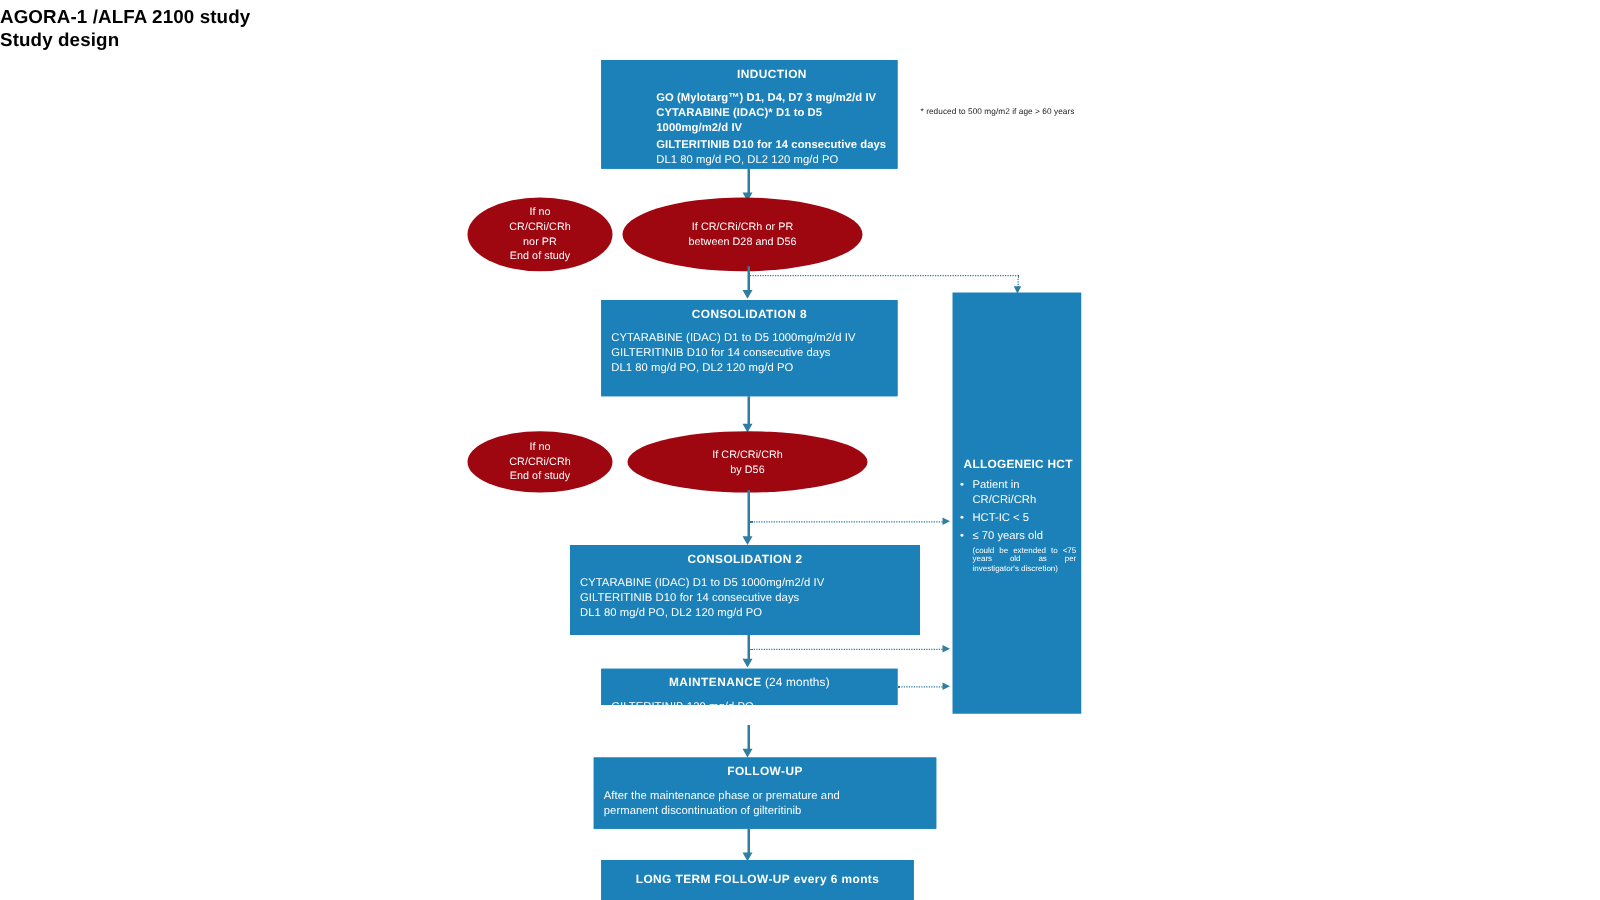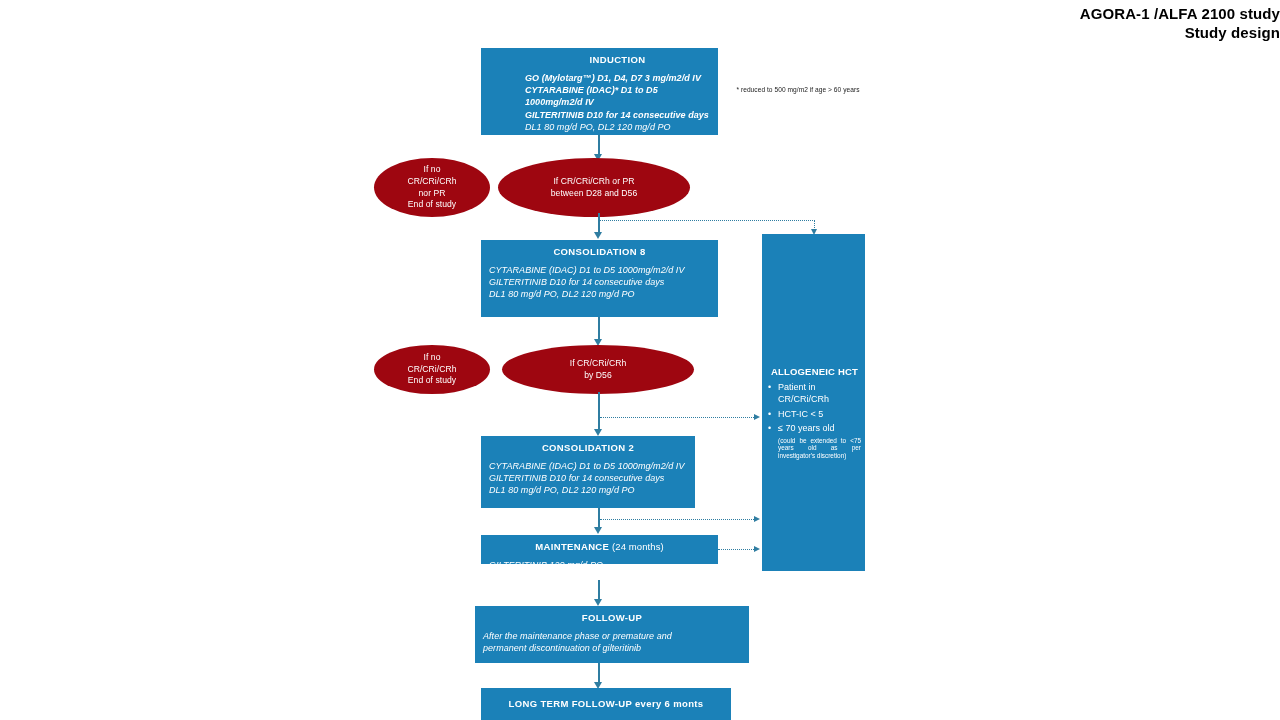--- a/index.html
+++ b/index.html
@@ -5,35 +5,35 @@
 <style>
   html,body{margin:0;padding:0;}
   body{
     width:1280px;height:720px;background:#ffffff;
     font-family:"Liberation Sans","DejaVu Sans",sans-serif;
     color:#000;overflow:hidden;position:relative;
   }
   #canvas{position:absolute;left:0;top:0;width:1280px;height:720px;}
 
   
-  .title-block{position:absolute;left:0;top:4px;width:1280px;text-align:right;}
+  .title-block{position:absolute;left:0;top:4px;width:1280px;text-align:left;}
   .title-line{font-size:15px;font-weight:bold;line-height:19px;letter-spacing:.1px;}
 
   
   .phase{
     position:absolute;background:#1b81b8;color:#ffffff;
     box-sizing:border-box;border:1px solid #1b81b8;
   }
   .phase .hdr{
     text-align:center;font-weight:bold;font-size:9.5px;letter-spacing:.35px;
     padding-top:5px;padding-bottom:3px;line-height:12px;
   }
   .phase .hdr .sub{font-weight:normal;letter-spacing:.1px;}
   .phase .body{
-    font-size:9px;line-height:12.2px;padding:3px 7px 5px 7px;letter-spacing:.05px;font-style:italic;
+    font-size:9px;line-height:12.2px;padding:3px 7px 5px 7px;letter-spacing:.05px;
   }
   .phase .body .b{font-weight:bold;}
   .phase.single .hdr{padding-top:0;padding-bottom:0;display:flex;
     align-items:center;justify-content:center;height:100%;}
 
   
   .ellipse{
     position:absolute;background:#9e0610;border-radius:50%;
     color:#ffffff;display:flex;align-items:center;justify-content:center;
     text-align:center;font-size:8.6px;line-height:11.6px;letter-spacing:.05px;
@@ -177,21 +177,21 @@
       <div>by D56</div>
     </div>
   </div>
 
   <div class="vline" style="left:598px;top:392px;height:40px;"></div>
   <div class="arrow-down" style="left:594px;top:429px;"></div>
 
   <div class="dotline-h" style="left:600px;top:417px;width:154px;"></div>
   <div class="arrow-right" style="left:754px;top:414px;"></div>
 
-  <div class="phase" style="left:481px;top:436px;width:214px;height:72px;">
+  <div class="phase" style="left:456px;top:436px;width:280px;height:72px;">
     <div class="hdr">CONSOLIDATION 2</div>
     <div class="body">
       <div>CYTARABINE (IDAC) D1 to D5 1000mg/m2/d  IV</div>
       <div>GILTERITINIB D10 for 14 consecutive days</div>
       <div>DL1 80 mg/d PO, DL2 120 mg/d PO</div>
     </div>
   </div>
 
   <div class="vline" style="left:598px;top:508px;height:22px;"></div>
   <div class="arrow-down" style="left:594px;top:527px;"></div>

